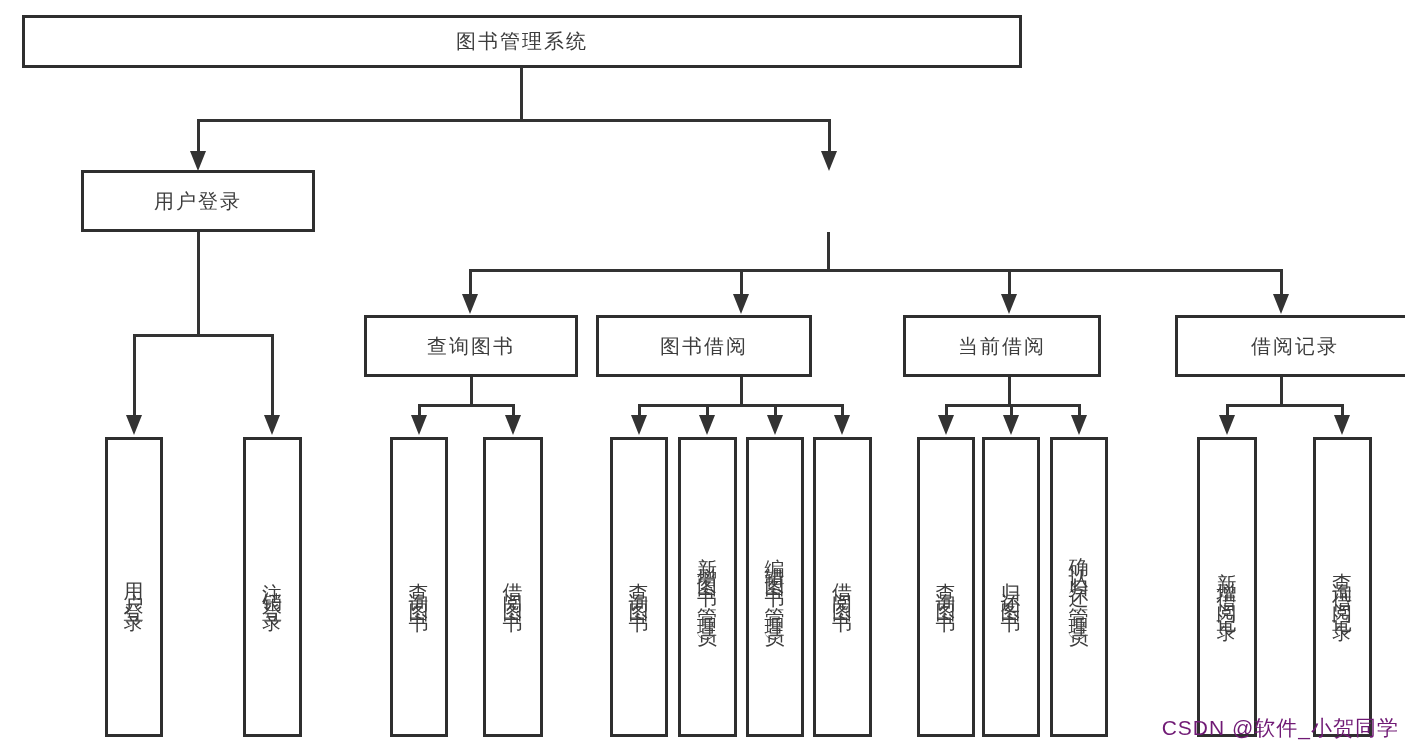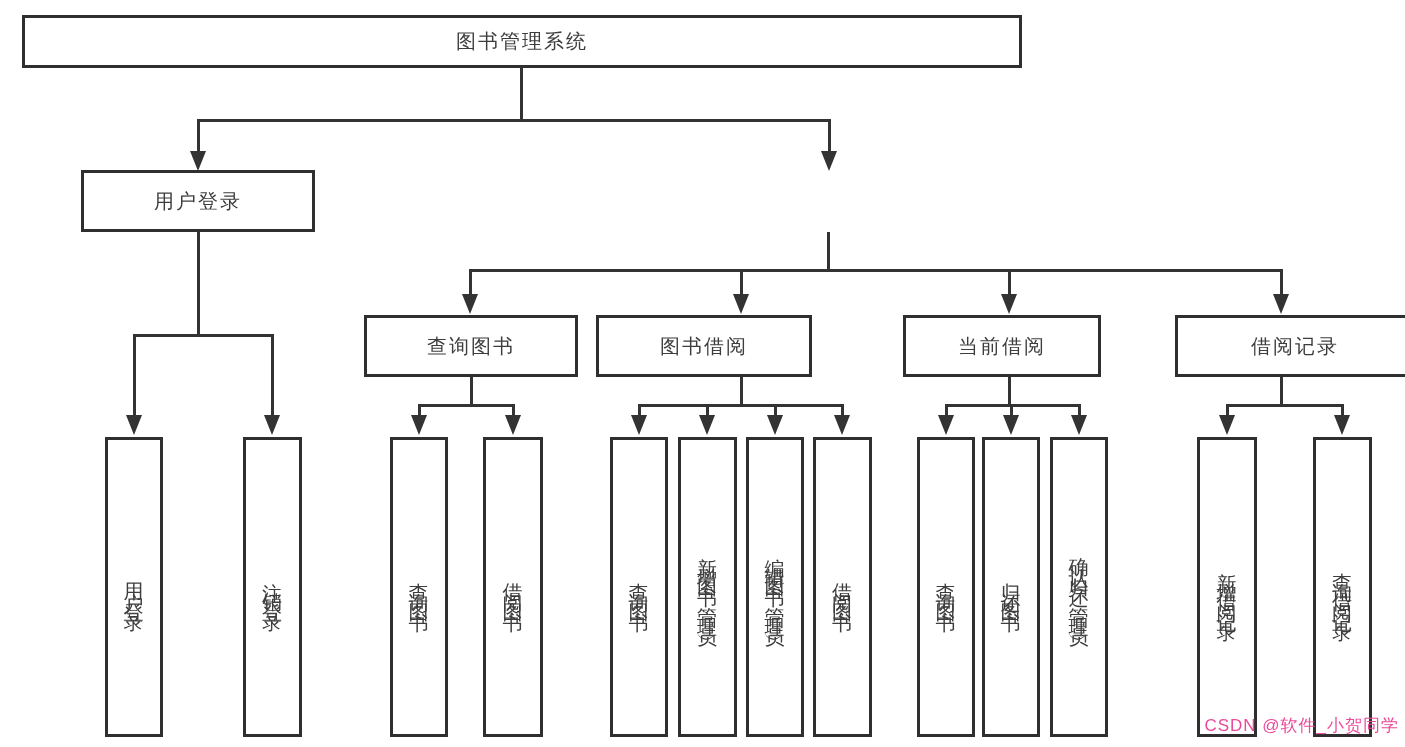--- a/index.html
+++ b/index.html
@@ -34,22 +34,22 @@
   .line { position:absolute; background:#333333; }
   .ahead {
     position:absolute; width:0; height:0;
     border-left:8px solid transparent;
     border-right:8px solid transparent;
     border-top:20px solid #333333;
   }
   .watermark {
     position:absolute;
     top:714px; right:6px;
-    font-size:17px;
-    color:#ec4899;
+    font-size:21px;
+    color:#701a75;
     letter-spacing:1px;
     z-index:20;
     white-space:nowrap;
   }
 </style>
 </head>
 <body>
 
 <div id="canvas">
 

